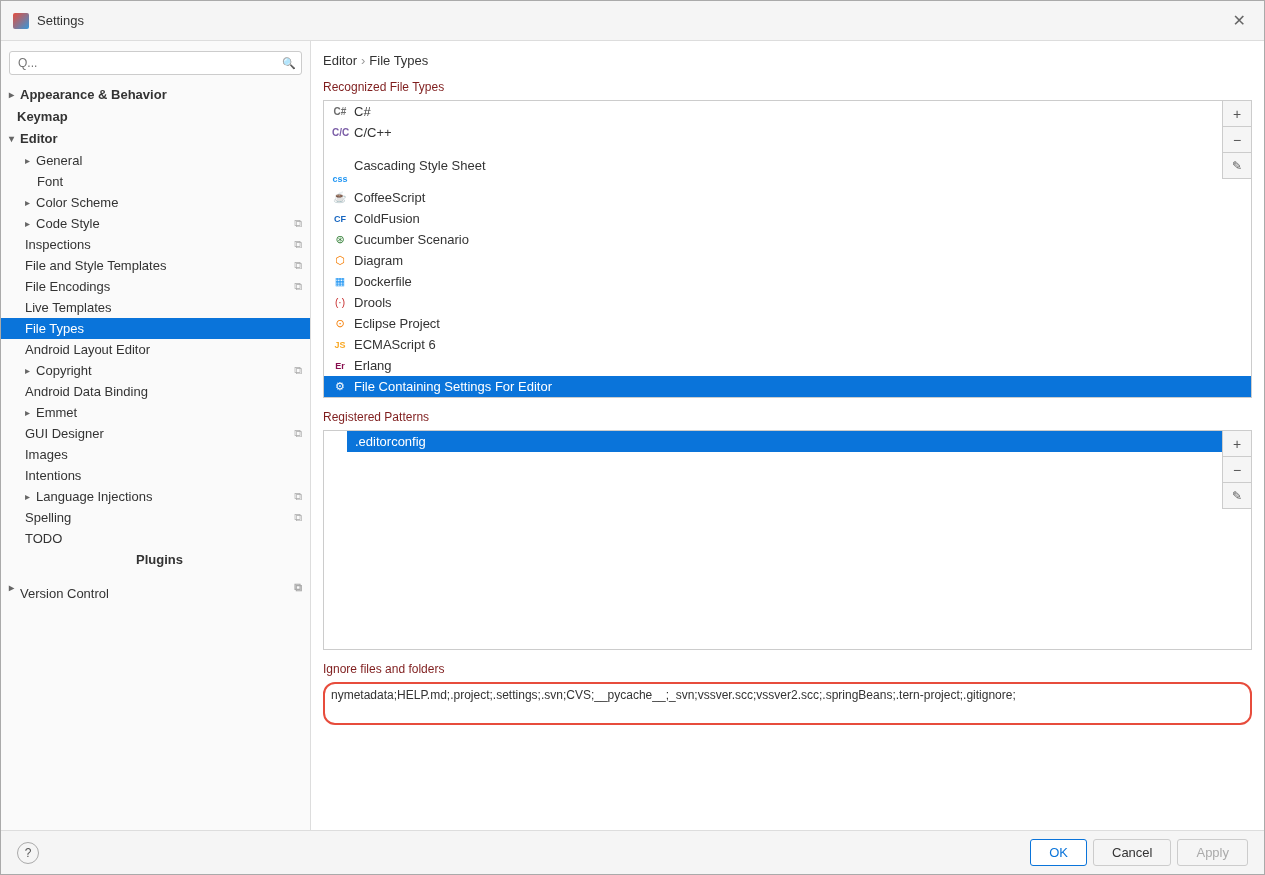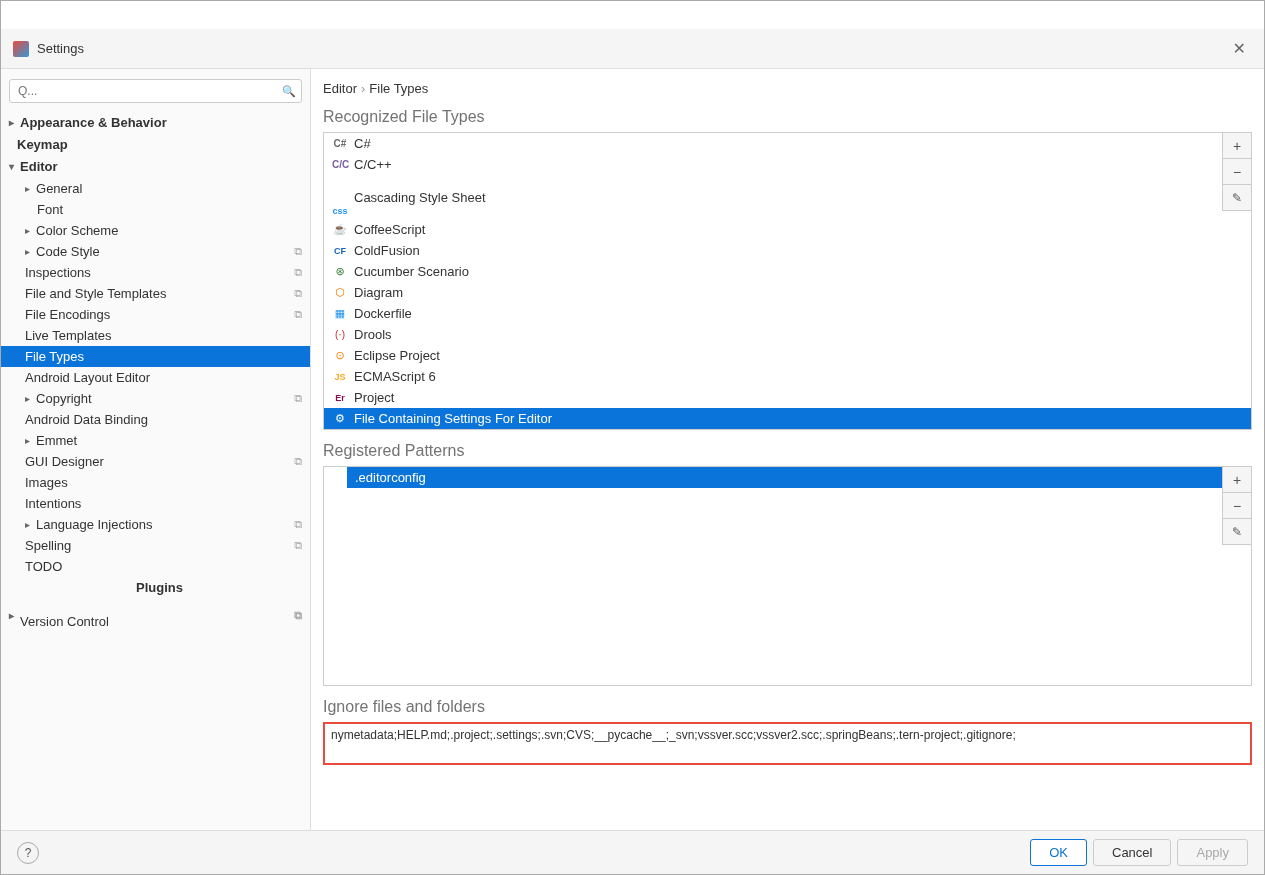--- a/index.html
+++ b/index.html
@@ -1,50 +1,50 @@
 <!DOCTYPE html>
 <html><head>
   <meta charset="utf-8">
   <style>
     * { box-sizing: border-box; margin: 0; padding: 0; font-family: 'Segoe UI', Arial, sans-serif; font-size: 13px; }
     body { background: #f0f0f0; display: flex; justify-content: center; align-items: center; height: 100vh; }
     .dialog { width: 1265px; height: 875px; background: #fff; border: 1px solid #aaa; box-shadow: 2px 2px 12px rgba(0,0,0,0.3); display: flex; flex-direction: column; }
-    .title-bar { background: #f5f5f5; border-bottom: 1px solid #ddd; padding: 8px 12px; display: flex; align-items: center; justify-content: space-between; margin-top: 28px; }
+    .title-bar { background: #f5f5f5; border-bottom: 1px solid #ddd; padding: 8px 12px; display: flex; align-items: center; justify-content: space-between; }
     .title-bar-left { display: flex; align-items: center; gap: 8px; }
     .title-bar-icon { width: 16px; height: 16px; background: linear-gradient(135deg, #e74c3c, #3498db); border-radius: 2px; }
     .title-text { font-size: 13px; font-weight: 400; color: #333; }
     .close-btn { background: none; border: none; cursor: pointer; font-size: 16px; color: #666; padding: 2px 6px; }
     .main-content { display: flex; flex: 1; overflow: hidden; }
     .sidebar { width: 310px; border-right: 1px solid #ddd; background: #fafafa; overflow-y: auto; padding: 4px 0; }
     .search-box { margin: 6px 8px 8px; position: relative; }
     .search-box input { width: 100%; padding: 4px 24px 4px 8px; border: 1px solid #ccc; border-radius: 3px; font-size: 12px; color: #333; }
     .search-icon-inner { position: absolute; right: 6px; top: 50%; transform: translateY(-50%); color: #999; font-size: 11px; }
     .sidebar-item { padding: 3px 8px 3px 16px; cursor: pointer; color: #333; display: flex; align-items: center; gap: 4px; }
     .sidebar-item.selected { background: #0a74da; color: #fff; }
     .sidebar-section { font-weight: 600; padding: 4px 8px 4px 8px; color: #333; display: flex; align-items: center; gap: 4px; cursor: pointer; }
     .indent1 { padding-left: 24px; }
     .indent2 { padding-left: 36px; }
     .arrow { font-size: 10px; color: #666; margin-right: 2px; }
     .copy-icon { font-size: 11px; color: #aaa; margin-left: auto; }
     .right-panel { flex: 1; display: flex; flex-direction: column; padding: 12px; overflow: hidden; }
     .breadcrumb { font-size: 13px; color: #333; margin-bottom: 12px; display: flex; align-items: center; gap: 4px; }
-    .section-label { font-size: 16px; color: #737373; margin-bottom: 6px; font-weight: 400; }
+    .section-label { font-size: 12px; color: #7f1d1d; margin-bottom: 6px; font-weight: 400; }
     .file-list-container { border: 1px solid #ccc; background: #fff; flex: 1; overflow-y: auto; position: relative; max-height: 320px; }
     .file-list { list-style: none; }
     .file-list li { padding: 3px 8px; display: flex; align-items: center; gap: 6px; cursor: pointer; color: #333; }
     .file-list li.selected { background: #0a74da; color: #fff; }
     .file-icon { font-size: 11px; width: 16px; text-align: center; }
     .list-actions { position: absolute; right: 0; top: 0; display: flex; flex-direction: column; border-left: 1px solid #ccc; }
     .list-action-btn { background: #f5f5f5; border: none; border-bottom: 1px solid #ccc; width: 28px; height: 26px; cursor: pointer; font-size: 14px; color: #555; display: flex; align-items: center; justify-content: center; }
     .patterns-section { margin-top: 12px; }
     .patterns-container { border: 1px solid #ccc; background: #fff; height: 220px; position: relative; padding-left: 23px; }
     .pattern-item { padding: 3px 8px; cursor: pointer; color: #333; }
     .pattern-item.selected { background: #0a74da; color: #fff; }
     .ignore-section { margin-top: 12px; }
-    .ignore-field-wrap { border: 2px solid #e74c3c; border-radius: 0; padding: 4px 6px; background: #fff; }
+    .ignore-field-wrap { border: 2px solid #e74c3c; border-radius: 12px; padding: 4px 6px; background: #fff; }
     .ignore-field { width: 100%; border: none; outline: none; font-size: 12px; color: #333; background: transparent; resize: none; }
     .dialog-footer { border-top: 1px solid #ddd; padding: 8px 16px; display: flex; justify-content: space-between; align-items: center; background: #f5f5f5; }
     .help-btn { background: none; border: 1px solid #aaa; border-radius: 50%; width: 22px; height: 22px; cursor: pointer; font-size: 12px; color: #555; display: flex; align-items: center; justify-content: center; }
     .footer-btns { display: flex; gap: 6px; }
     .btn { padding: 5px 18px; border: 1px solid #ccc; background: #f5f5f5; border-radius: 3px; cursor: pointer; font-size: 13px; color: #333; }
     .btn.primary { background: #fff; border-color: #0a74da; color: #0a74da; }
     .btn.disabled { color: #aaa; cursor: default; }
   </style>
 </head>
 <body>
@@ -209,21 +209,21 @@
             <li>
               <span class="file-icon" style="color:#f57c00;">⊙</span>
               <span>Eclipse Project</span>
             </li>
             <li>
               <span class="file-icon" style="color:#f9a825; font-size:9px; font-weight:700;">JS</span>
               <span>ECMAScript 6</span>
             </li>
             <li>
               <span class="file-icon" style="color:#880e4f; font-size:9px; font-weight:700;">Er</span>
-              <span>Project</span>
+              <span>Erlang</span>
             </li>
             <li class="selected">
               <span class="file-icon" style="color:#fff;">⚙</span>
               <span>File Containing Settings For Editor</span>
             </li>
           </ul>
           <div class="list-actions">
             <button class="list-action-btn">+</button>
             <button class="list-action-btn">−</button>
             <button class="list-action-btn" style="font-size:12px;">✎</button>

